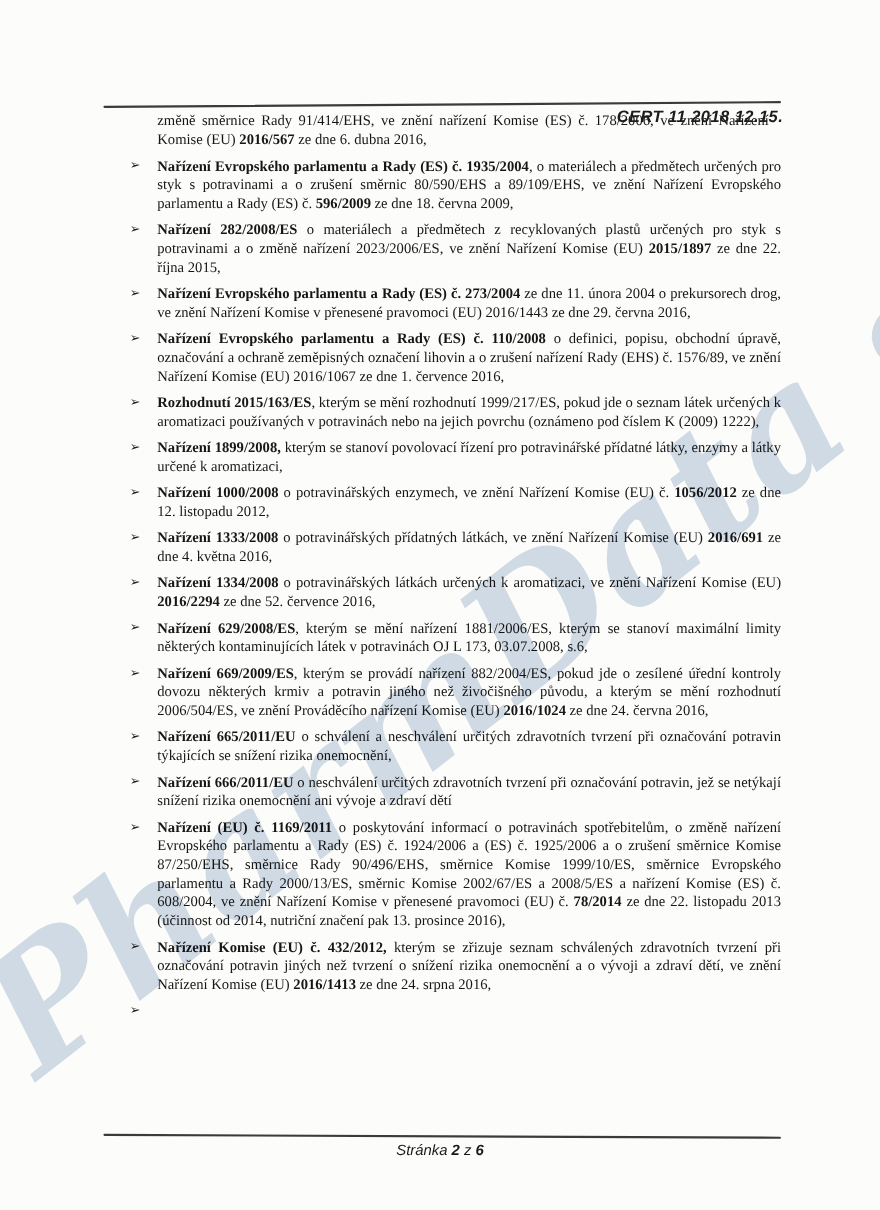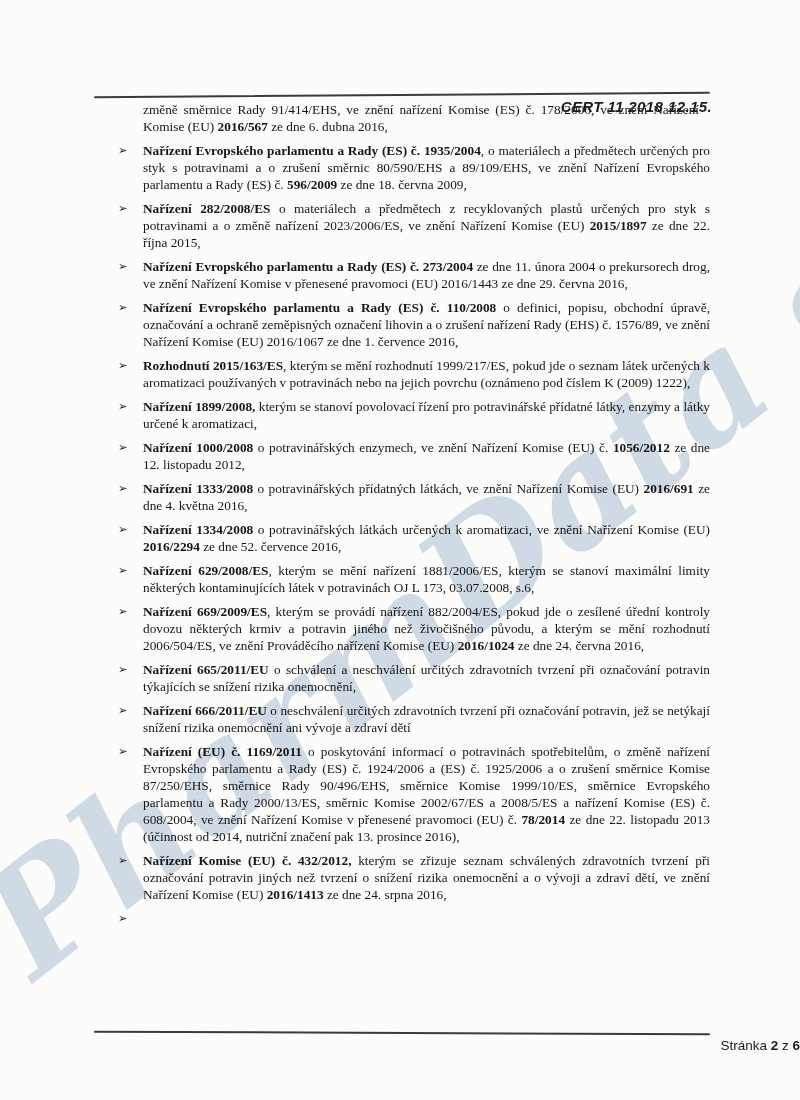--- a/index.html
+++ b/index.html
@@ -77,25 +77,26 @@
     left:24px; top:0;
     font-family:"DejaVu Sans", sans-serif;
     font-size:11.5px;
     color:#1a1a1a;
   }
   .b{ font-weight:bold; }
   .page-footer{
     position:absolute;
     top:1038px; left:0;
     width:100%;
-    text-align:right;
+    text-align:center;
     font-family:"Liberation Sans", sans-serif;
     font-size:13.5px;
     color:#1a1a1a;
     z-index:2;
+    font-style:italic;
   }
 </style>
 </head>
 <body>
 
 <div class="page">
 
   <div class="watermark">PharmData s.r.o.</div>
 
   <div class="header-stamp">CERT 11 2018 12.15.</div>

